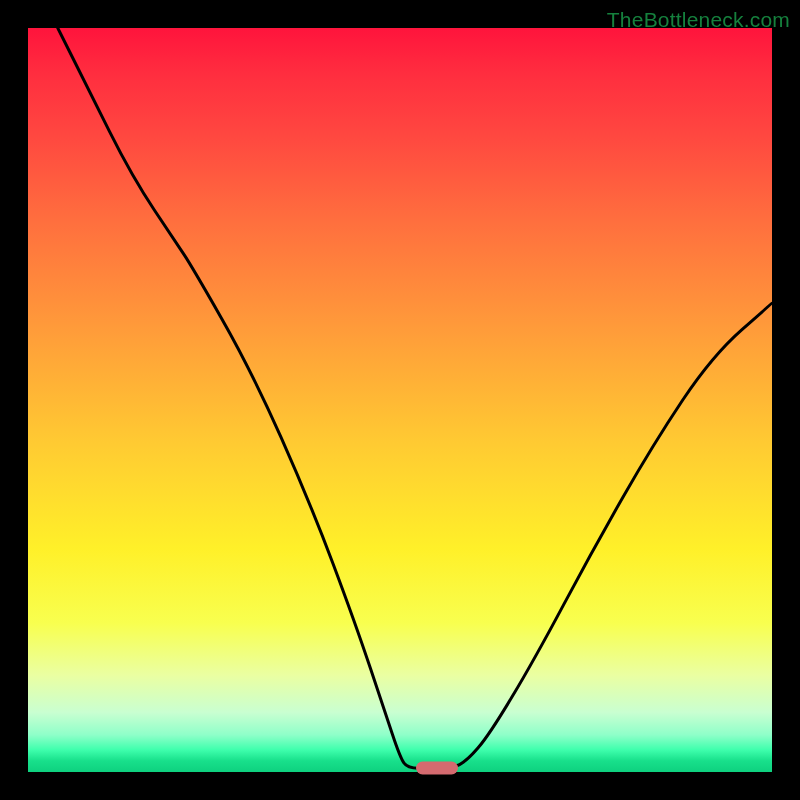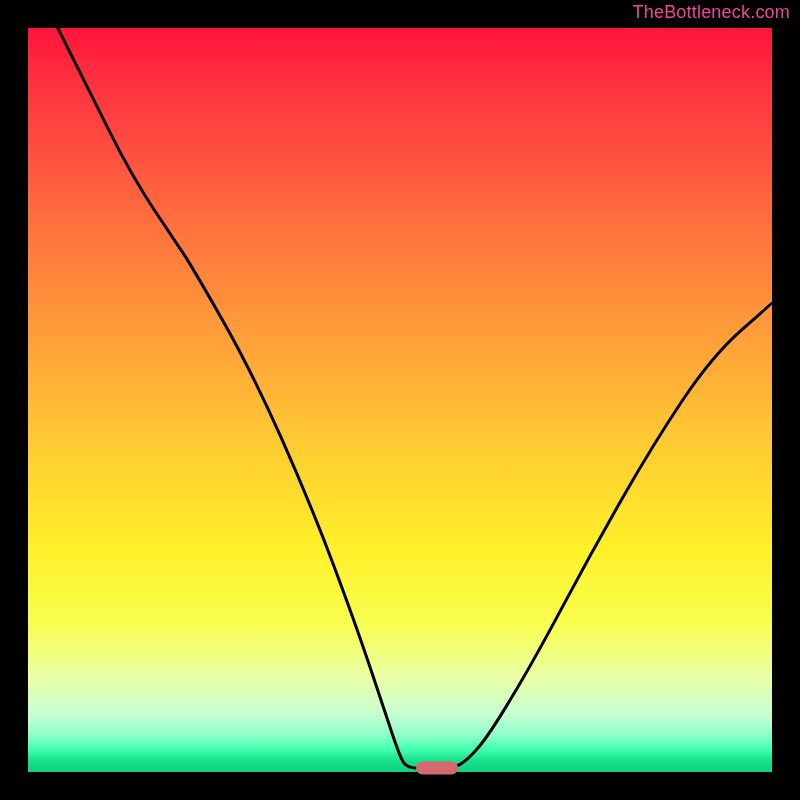--- a/index.html
+++ b/index.html
@@ -12,24 +12,24 @@
     font-family: Arial, Helvetica, sans-serif;
   }
   .wrap {
     position: relative;
     width: 800px;
     height: 800px;
     background: #000;
   }
   .watermark {
     position: absolute;
-    top: 2px;
+    top: 8px;
     right: 10px;
-    color: #ec4899;
-    font-size: 18px;
+    color: #15803d;
+    font-size: 21px;
     letter-spacing: 0.2px;
     z-index: 10;
   }
   .plot-frame {
     position: absolute;
     left: 28px;
     top: 28px;
     width: 744px;
     height: 744px;
     background: #000;

